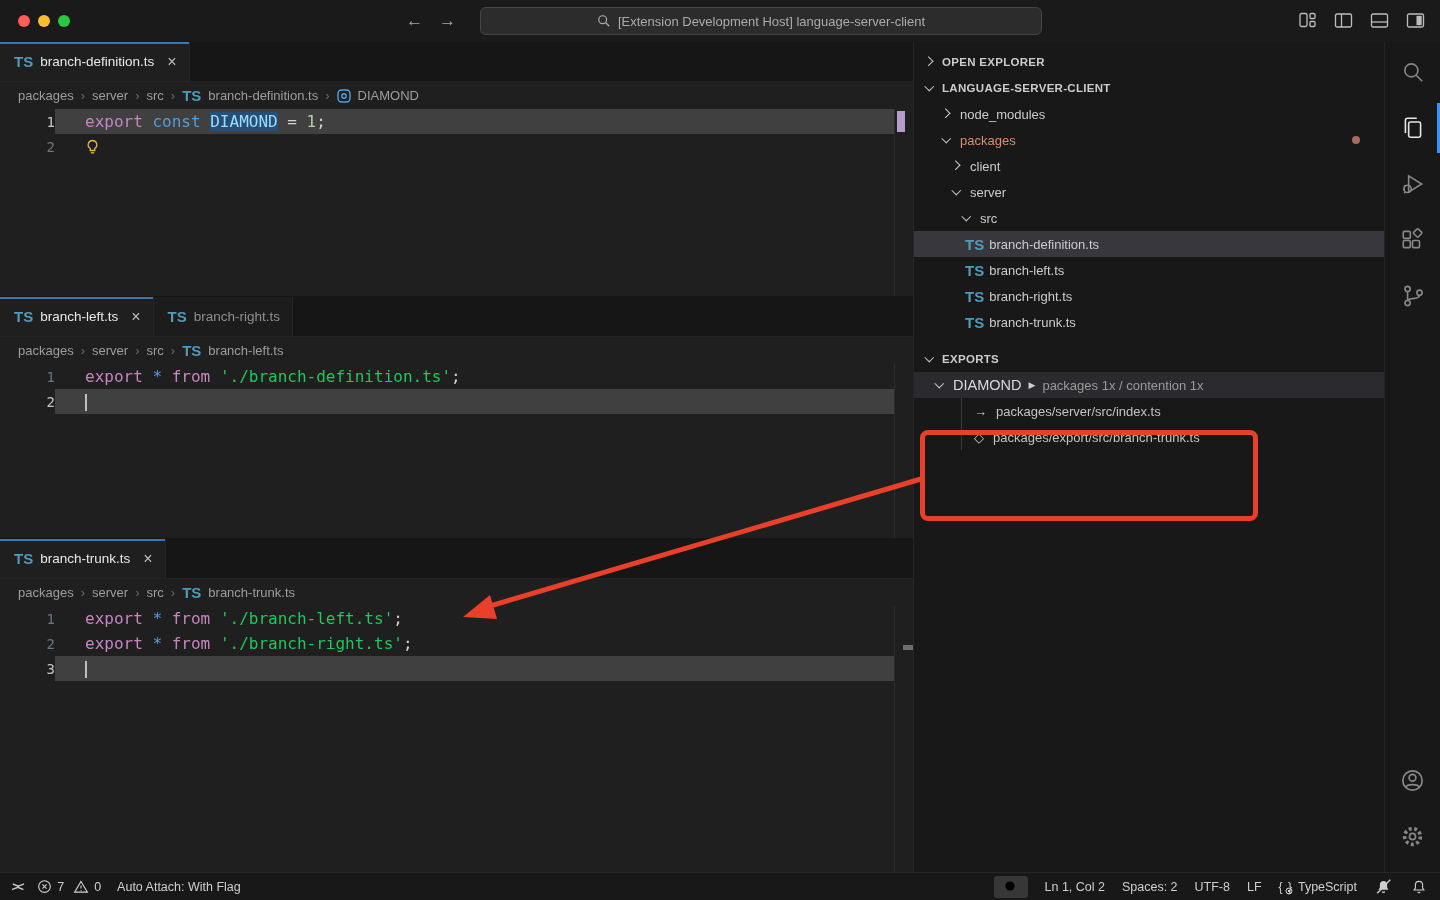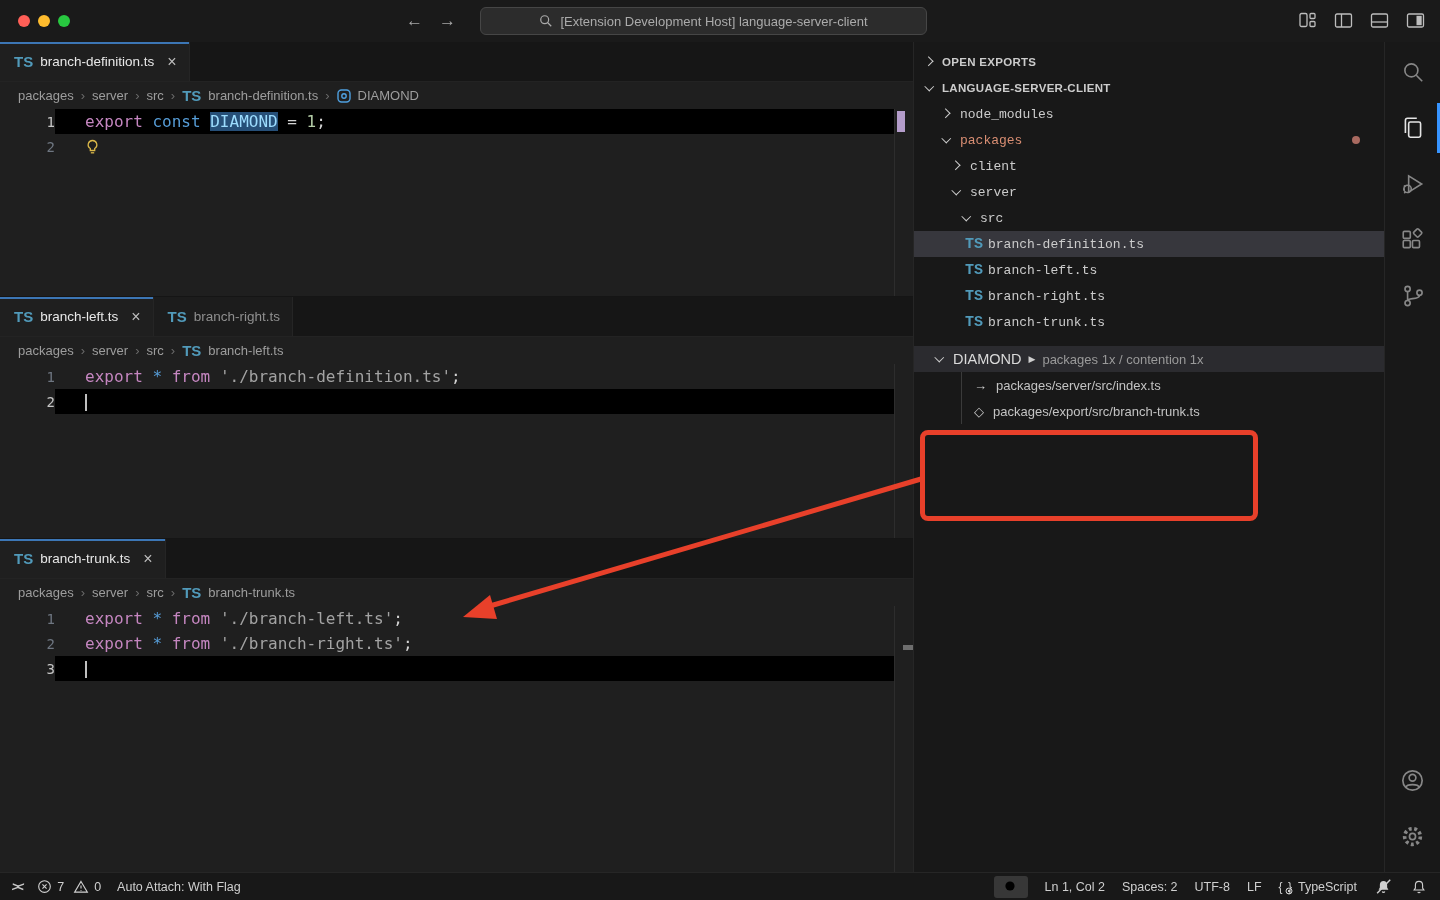--- a/index.html
+++ b/index.html
@@ -12,21 +12,21 @@
   svg { display:block; }
 
   
   .titlebar { position:absolute; top:0; left:0; right:0; height:42px; background:#1a1a1a; }
   .lights { position:absolute; left:18px; top:15px; display:flex; gap:8px; }
   .light { width:12px; height:12px; border-radius:50%; }
   .light.r { background:#FF5F57; } .light.y { background:#FEBC2E; } .light.g { background:#28C840; }
   .nav { position:absolute; left:406px; top:0; height:42px; display:flex; align-items:center; gap:16px; }
   .nav-btn { color:#a8a8a8; font-size:17px; cursor:default; }
   .searchbox {
-    position:absolute; left:480px; top:7px; width:447px; height:28px;
+    position:absolute; left:480px; top:7px; width:562px; height:28px;
     background:#2c2c2c; border:1px solid #464646; border-radius:6px;
     display:flex; align-items:center; justify-content:center; gap:7px;
     color:#ababab; font-size:13px;
   }
   .winicons { position:absolute; right:14px; top:10px; display:flex; gap:15px; color:#bdbdbd; }
   .winicons svg { stroke:currentColor; fill:none; stroke-width:1.3; }
 
   
   .main { position:absolute; top:42px; bottom:28px; left:0; right:0; }
   .editor-col { position:absolute; left:0; top:0; width:913px; height:100%; }
@@ -50,44 +50,44 @@
   .breadcrumbs { height:27px; display:flex; align-items:center; padding-left:18px; gap:7px;
                  font-size:13px; color:#9d9d9d; background:#1f1f1f; }
   .bsep { color:#6b6b6b; font-size:13px; }
   .sym-ico { width:14px; height:14px; flex:0 0 14px; }
 
   .codearea { position:relative; font-family:"DejaVu Sans Mono", monospace; font-size:16px; }
   .cline { height:25px; display:flex; align-items:center; white-space:pre; }
   .lnum { width:55px; text-align:right; color:#6e7681; font-size:14px; flex:0 0 55px; }
   .lnum.on { color:#c6c6c6; }
   .lcontent { flex:1; padding-left:30px; height:25px; line-height:25px; margin-right:18px; }
-  .cline.cur .lcontent { background:#000000; }
+  .cline.cur .lcontent { background:#404040; }
   .kw{color:#C586C0} .kwb{color:#569CD6} .op{color:#569CD6} .vr{color:#9CDCFE}
-  .st{color:#a3a3a3} .nm{color:#B5CEA8} .pn{color:#D4D4D4}
+  .st{color:#22c55e} .nm{color:#B5CEA8} .pn{color:#D4D4D4}
   .wordhl { background:#264F78; }
   .cursor { display:inline-block; width:2px; height:17px; background:#e8e8e8; vertical-align:middle; margin-right:-2px; }
   .cursor.dim { background:#bfbfbf; }
   .bulb { margin-left:30px; }
 
   .ovr-line { position:absolute; right:18px; top:0; bottom:0; width:1px; background:#2d2d2d; }
   .ovr-mark-purple { position:absolute; right:8px; top:69px; width:8px; height:21px; background:#b49dcb; }
   .ovr-mark-grey { position:absolute; left:903px; top:106px; width:14px; height:5px; background:#8a8a8a; opacity:.75; }
 
   
   .pane-title { height:36px; display:flex; align-items:center; padding:0 20px; font-size:11.5px;
                 letter-spacing:.4px; color:#bbbbbb; }
   .more { margin-left:auto; color:#c0c0c0; font-size:15px; letter-spacing:1px; line-height:10px; }
   .sect { height:26px; display:flex; align-items:center; gap:4px; padding-left:8px;
           font-size:11.5px; font-weight:700; color:#cccccc; letter-spacing:.3px; }
   .chev { width:16px; height:16px; position:relative; flex:0 0 16px; }
   .chev::before { content:""; position:absolute; width:5.5px; height:5.5px;
       border-right:1.4px solid #cfcfcf; border-bottom:1.4px solid #cfcfcf;
       left:3px; top:4px; transform:rotate(-45deg); }
   .chev.d::before { transform:rotate(45deg); top:2.5px; left:4px; }
-  .trow { height:26px; display:flex; align-items:center; gap:5px; font-size:13px; color:#cccccc;font-family:Liberation Mono, monospace; }
+  .trow { height:26px; display:flex; align-items:center; gap:5px; font-size:13px; color:#cccccc; }
   .trow.sel { background:#37373d; }
   .trow .ts-ico { margin-left:2px; }
   .trow.mod .tlabel { color:#D98E73; }
   .dotbadge { margin-left:auto; margin-right:24px; width:8px; height:8px; border-radius:50%; background:#A96A60; }
   .gap { height:11px; }
 
   .exp-row { height:26px; display:flex; align-items:center; gap:5px; padding-left:18px; background:#2b2b2f; }
   .exp-sym { font-size:14.5px; color:#dadada; }
   .exp-play { font-size:9px; color:#cfcfcf; margin:0 2px; }
   .exp-meta { font-size:13px; color:#9a9a9a; }
@@ -277,21 +277,21 @@
           </div>
         </div>
         <div class="ovr-line" style="top:67px;"></div>
         <div class="ovr-mark-grey"></div>
       </div>
     </div>
 
     <div class="sidebar">
       <div class="sect" style="margin-top:7px;">
         <span class="chev"></span>
-        <span>OPEN EXPORTS</span>
+        <span>OPEN EXPLORER</span>
       </div>
       <div class="sect">
         <span class="chev d"></span>
         <span>LANGUAGE-SERVER-CLIENT</span>
       </div>
 
       <div class="trow" style="padding-left:25px;">
         <span class="chev"></span>
         <span class="tlabel">node_modules</span>
       </div>
@@ -323,20 +323,24 @@
       <div class="trow" style="padding-left:49px;">
         <span class="ts-ico">TS</span>
         <span class="tlabel">branch-right.ts</span>
       </div>
       <div class="trow" style="padding-left:49px;">
         <span class="ts-ico">TS</span>
         <span class="tlabel">branch-trunk.ts</span>
       </div>
 
       <div class="gap"></div>
+      <div class="sect">
+        <span class="chev d"></span>
+        <span>EXPORTS</span>
+      </div>
 
       <div class="exp-row">
         <span class="chev d"></span>
         <span class="exp-sym">DIAMOND</span>
         <span class="exp-play">▶</span>
         <span class="exp-meta">packages 1x / contention 1x</span>
       </div>
       <div class="ref-row">
         <span class="ref-ico">→</span>
         <span>packages/server/src/index.ts</span>

